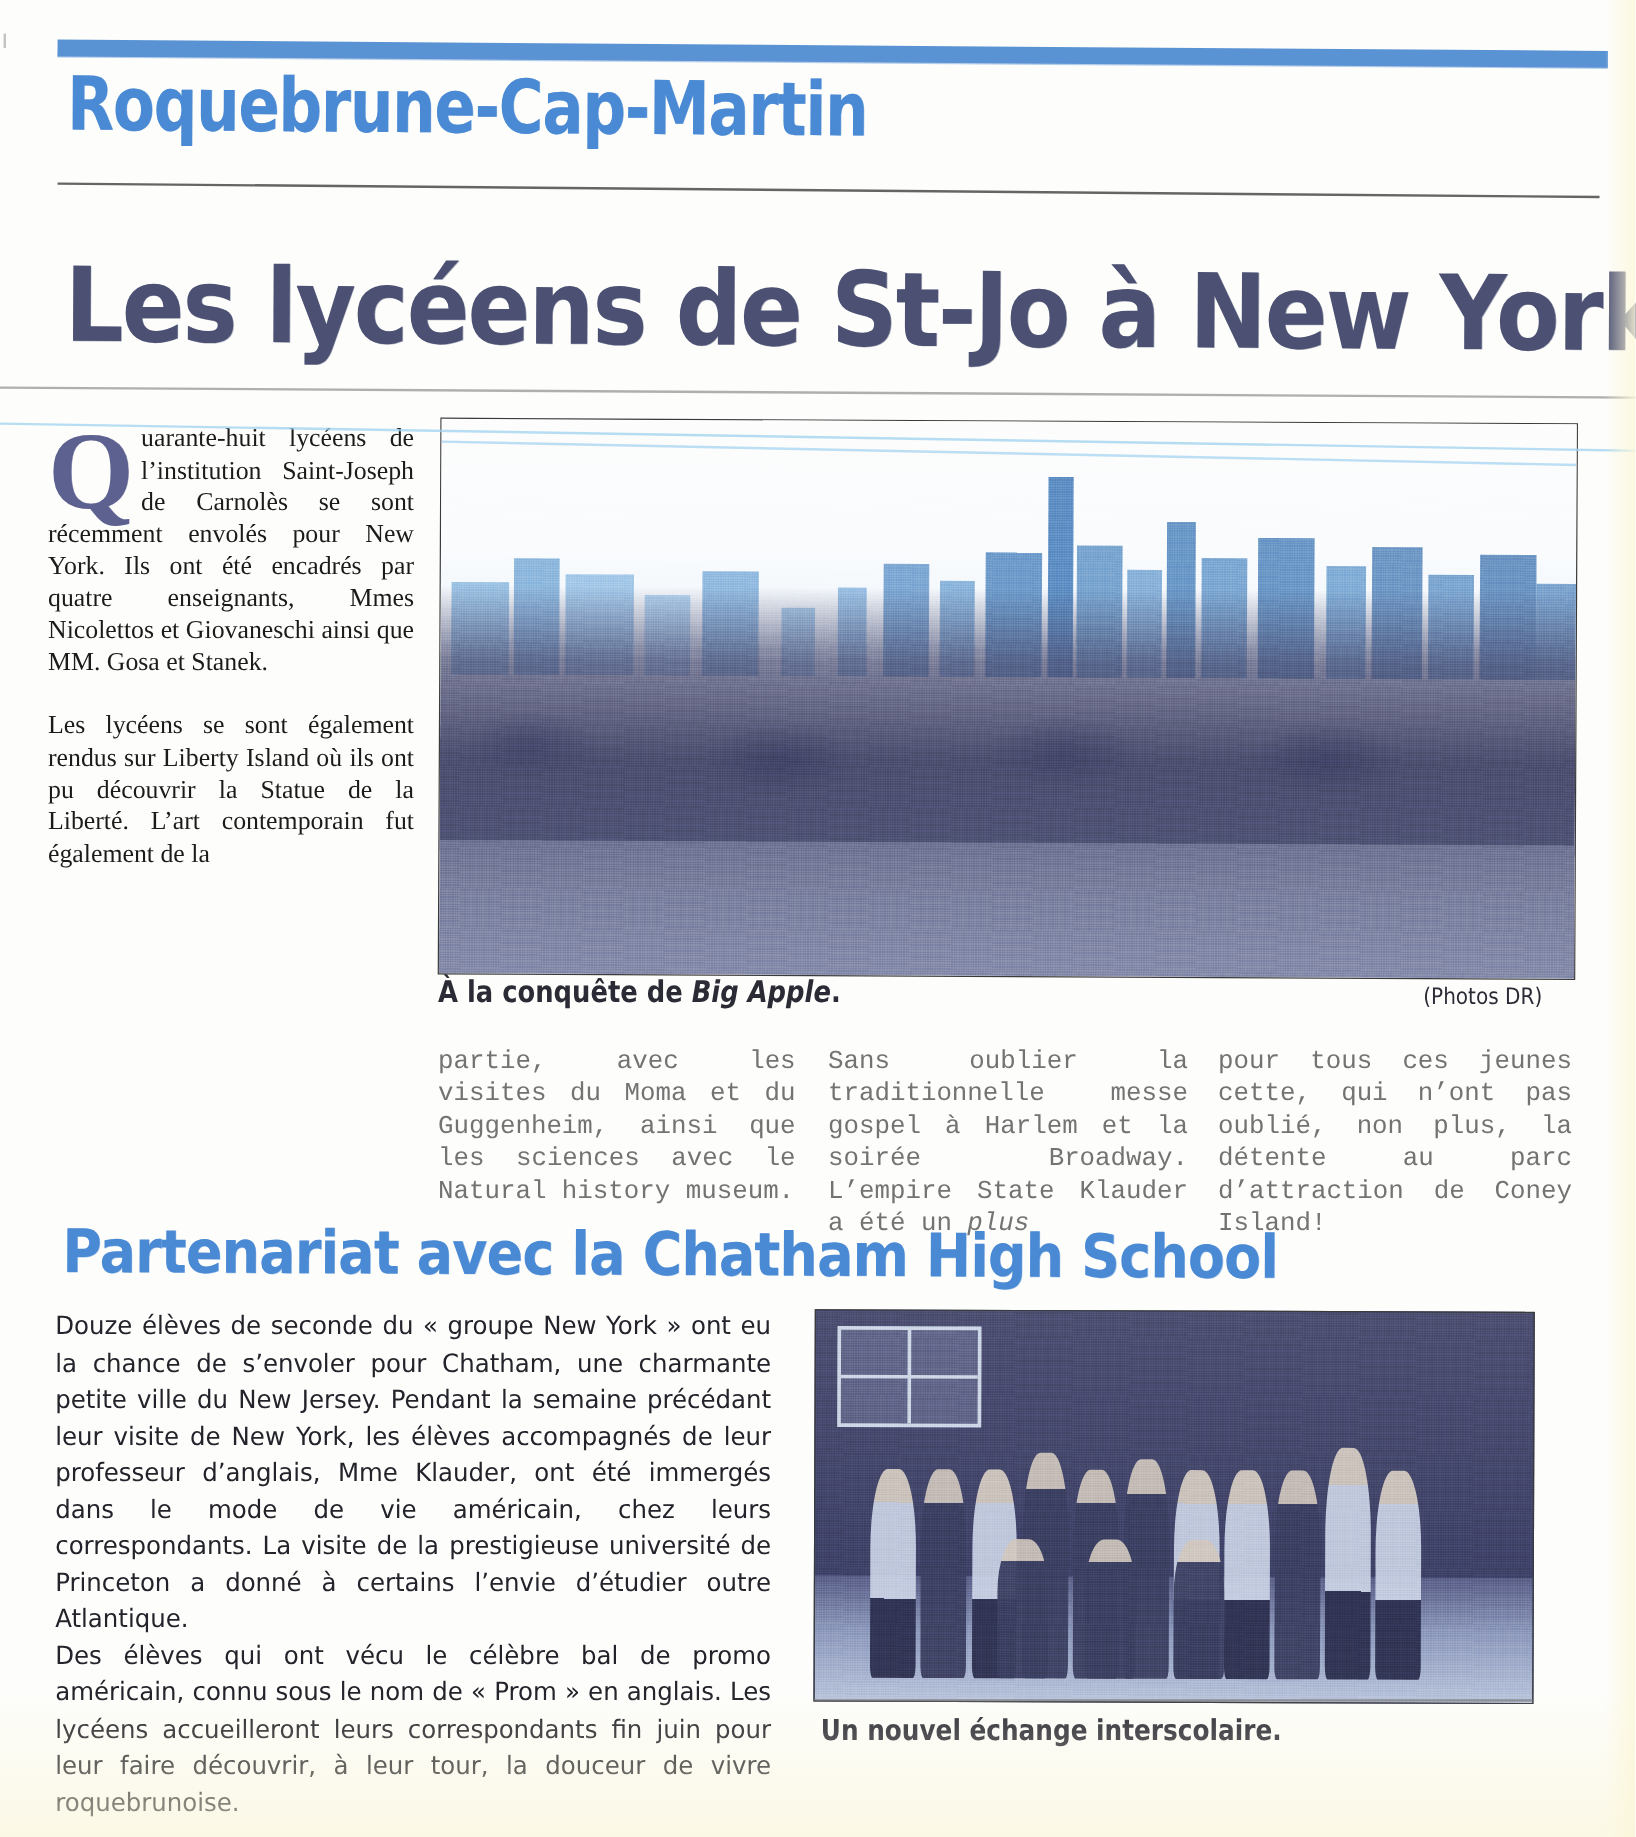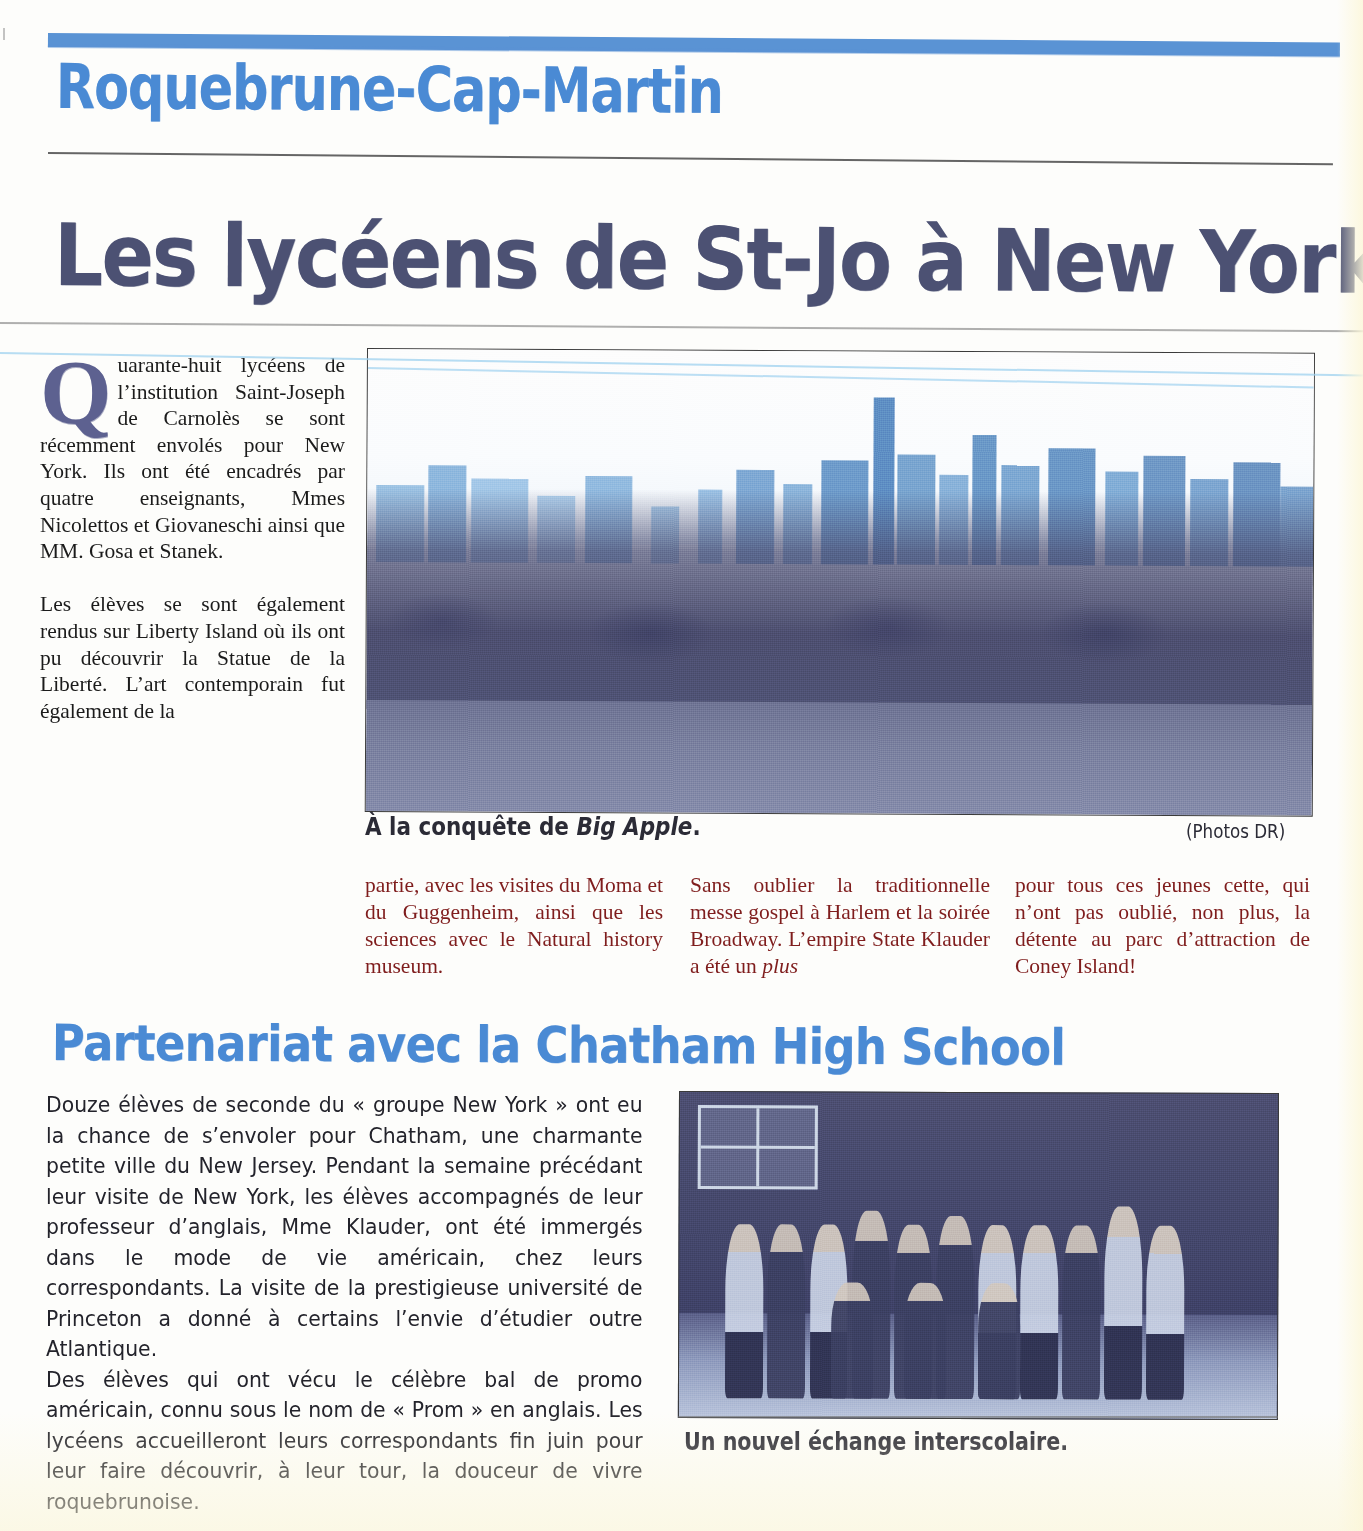--- a/index.html
+++ b/index.html
@@ -136,24 +136,24 @@
     font-size: 92px;
     line-height: 72px;
     color: #5d6190;
     margin: 4px 6px -6px 0;
     text-shadow: 0.5px 0.5px 0 rgba(93,97,144,.5);
   }
 
   .lower-col {
     position: absolute;
     top: 872px;
-    font-family: Liberation Serif, serif;
+    font-family: Liberation Mono, monospace;
     font-size: 21.5px;
     line-height: 27px;
-    color: #7f1d1d;
+    color: #737373;
     text-align: justify;
   }
   .lc-1 { left: 365px; width: 298px; }
   .lc-2 { left: 690px; width: 300px; }
   .lc-3 { left: 1015px; width: 295px; }
   .lower-col em, .cap-em { font-style: italic; }
 
   
   .photo1-wrap {
     position: absolute;
@@ -324,21 +324,21 @@
   <div class="blue-bar"></div>
   <div class="locality">Roquebrune-Cap-Martin</div>
   <div class="rule-thin-1"></div>
 
   <div class="headline">Les lycéens de St-Jo à New York</div>
   <div class="rule-thin-2"></div>
 
   <div class="col col-1">
     <span class="dropcap">Q</span><span>uarante-huit lycéens de l’institution Saint-Joseph de Carnolès se sont récemment envolés pour New York. Ils ont été encadrés par quatre enseignants, Mmes Nicolettos et Giovaneschi ainsi que MM. Gosa et Stanek.</span><br>
     <br>
-    <span>Les élèves se sont également rendus sur Liberty Island où ils ont pu découvrir la Statue de la Liberté. L’art contemporain fut également de la</span>
+    <span>Les lycéens se sont également rendus sur Liberty Island où ils ont pu découvrir la Statue de la Liberté. L’art contemporain fut également de la</span>
   </div>
 
   <div class="photo1-wrap">
     <div class="sky"></div>
     <div class="skyline">
       <div class="bldg" style="left:1%;  width:5%;  height:46%; background:#9dc3e4;"></div>
       <div class="bldg" style="left:6.5%;width:4%;  height:58%; background:#8fb8de;"></div>
       <div class="bldg" style="left:11%; width:6%;  height:50%; background:#a4c8e8;"></div>
       <div class="bldg" style="left:18%; width:4%;  height:40%; background:#b2d2ee;"></div>
       <div class="bldg" style="left:23%; width:5%;  height:52%; background:#93bbe0;"></div>

